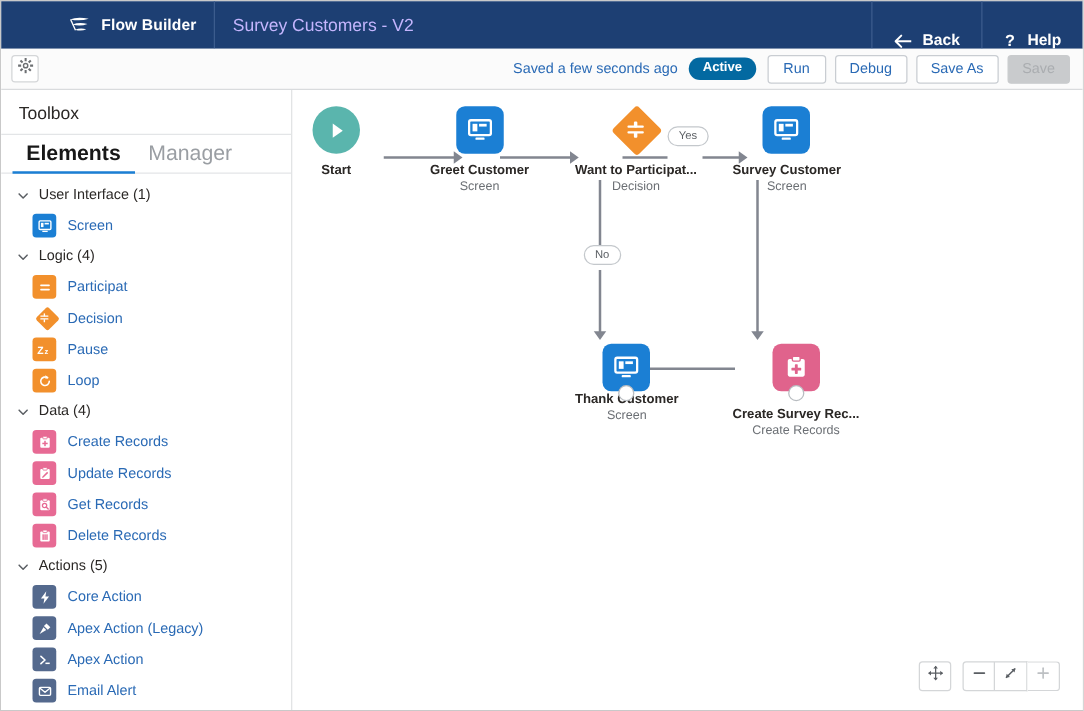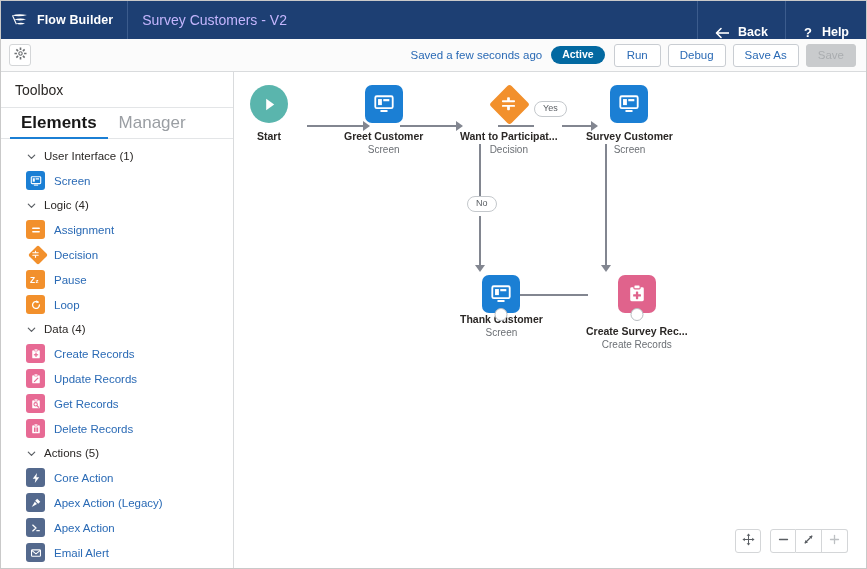--- a/index.html
+++ b/index.html
@@ -22,20 +22,21 @@
   }
 
   
   .global-header {
     height: 38px;
     background: #1b3a6b;
     background: #1d3f73;
     display: flex; align-items: stretch;
     color: #fff;
     flex: 0 0 38px;
+    padding-left: 44px;
   }
   .gh-brand {
     display: flex; align-items: center;
     gap: 9px;
     padding: 0 14px 0 10px;
     border-right: 1px solid #3c5c8d;
   }
   .gh-brand-label {
     font-size: 12.5px; font-weight: bold; letter-spacing: .1px;
     color: #fff; white-space: nowrap;
@@ -136,21 +137,20 @@
     height: 2px; background: #1b7fd4;
   }
   .elements-list {
     flex: 1 1 auto; overflow: hidden; padding-top: 5px;
   }
   .group-head {
     display: flex; align-items: center; gap: 7px;
     padding: 6px 0 6px 12px;
     font-size: 11.5px; color: #2b2826;
     cursor: pointer;
-    margin-left: 13px;
   }
   .chev { width: 11px; height: 11px; display: block; flex: 0 0 11px; }
   .elem-row {
     display: flex; align-items: center; gap: 9px;
     padding: 3px 0 3px 25px;
     cursor: pointer;
   }
   .elem-label { font-size: 11.5px; color: #2a6ab5; white-space: nowrap; }
   .elem-ico {
     width: 19px; height: 19px; flex: 0 0 19px;
@@ -366,21 +366,21 @@
           </span>
           <span>Logic (4)</span>
         </div>
         <div class="elem-row">
           <span class="elem-ico ico-orange">
             <svg width="12" height="12" viewBox="0 0 14 14">
               <rect x="2.5" y="4.2" width="9" height="1.7" rx="0.7" fill="#fff"></rect>
               <rect x="2.5" y="8.1" width="9" height="1.7" rx="0.7" fill="#fff"></rect>
             </svg>
           </span>
-          <span class="elem-label">Assignment</span>
+          <span class="elem-label">Participat</span>
         </div>
         <div class="elem-row">
           <span class="elem-ico" style="position:relative;">
             <span class="ico-diamond" style="position:absolute;left:2.5px;top:2.5px;"></span>
             <svg width="11" height="11" viewBox="0 0 14 14" style="position:relative;z-index:2;">
               <rect x="2.8" y="4.2" width="8.4" height="1.3" rx="0.6" fill="#fff"></rect>
               <rect x="2.8" y="7.2" width="8.4" height="1.3" rx="0.6" fill="#fff"></rect>
               <rect x="6.3" y="2.2" width="1.4" height="3" fill="#fff"></rect>
               <rect x="6.3" y="8.2" width="1.4" height="3" fill="#fff"></rect>
             </svg>

